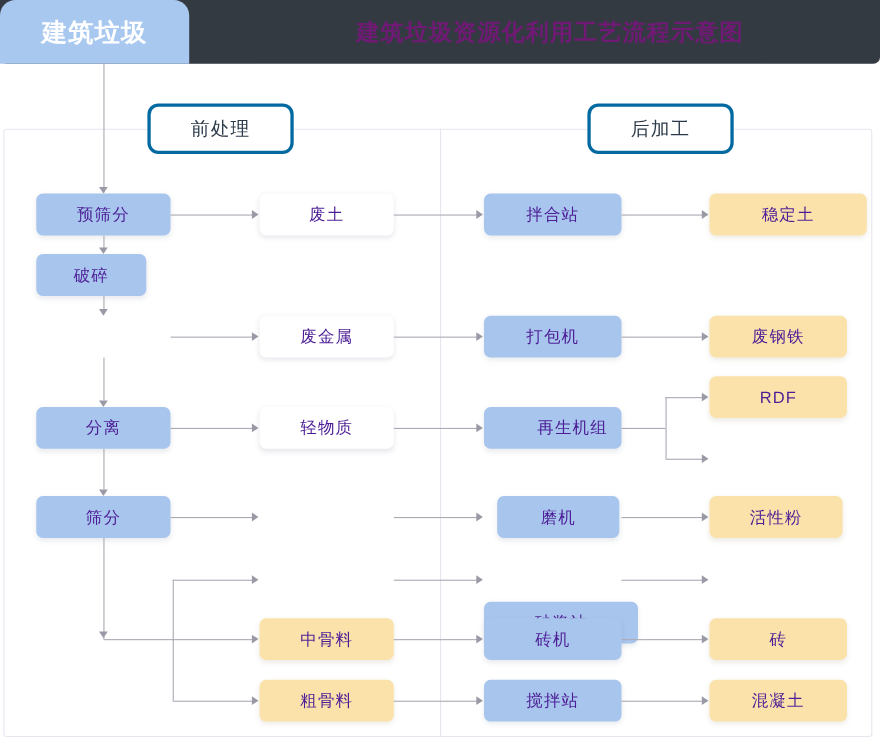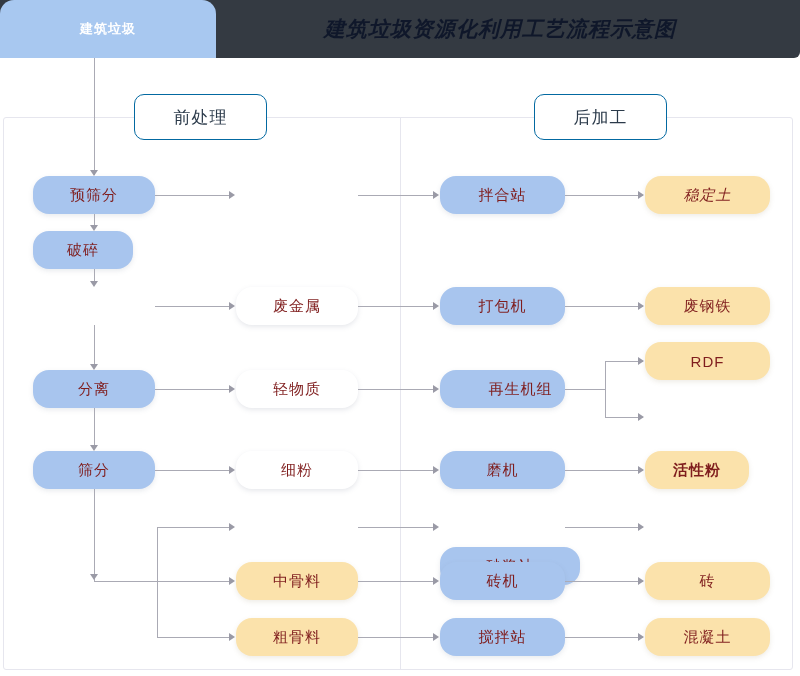--- a/index.html
+++ b/index.html
@@ -26,38 +26,37 @@
     background: #343a42;
     border-radius: 0 0 6px 6px;
   }
   .header-title {
     position: absolute;
     left: 200px; top: 0;
     width: 600px; height: 58px;
     display: flex;
     align-items: center;
     justify-content: center;
-    color: #0f172a;
+    color: #701a75;
     font-size: 21px;
     font-weight: bold;
     letter-spacing: 1px;
     white-space: nowrap;
-    font-style: italic;
   }
   .header-tab {
     position: absolute;
     left: 0; top: 0;
-    width: 216px; height: 58px;
+    width: 172px; height: 58px;
     background: #a8c8f0;
     border-radius: 14px 14px 0 0;
     display: flex;
     align-items: center;
     justify-content: center;
     color: #ffffff;
-    font-size: 13px;
+    font-size: 23px;
     font-weight: bold;
     letter-spacing: 1px;
   }
 
   
   .panel {
     position: absolute;
     left: 3px; top: 117px;
     width: 790px; height: 553px;
     border: 1px solid #e6e6ee;
@@ -70,41 +69,41 @@
     left: 400px; top: 117px;
     width: 1px; height: 553px;
     background: #e6e6ee;
   }
 
   
   .chip {
     position: absolute;
     height: 46px;
     background: #ffffff;
-    border: 1px solid #0369a1;
+    border: 3px solid #0369a1;
     border-radius: 10px;
     display: flex;
     align-items: center;
     justify-content: center;
     font-size: 17px;
     color: #2b3a4a;
     letter-spacing: 1px;
     box-sizing: border-box;
   }
 
   
   .node {
     position: absolute;
     height: 38px;
-    border-radius: 16px;
+    border-radius: 6px;
     display: flex;
     align-items: center;
     justify-content: center;
     font-size: 15px;
-    color: #7f1d1d;
+    color: #4c1d95;
     letter-spacing: 1px;
     box-sizing: border-box;
     white-space: nowrap;
     text-align: center;
   }
   .node.blue   { background: #a8c5ee; }
   .node.white  { background: #ffffff; box-shadow: 0 2px 5px rgba(120,130,150,0.18); }
   .node.yellow { background: #fbe2ab; }
   .node.blue   { box-shadow: 0 2px 5px rgba(120,130,150,0.16); }
   .node.yellow { box-shadow: 0 2px 5px rgba(150,135,100,0.16); }
@@ -187,23 +186,23 @@
   <div class="line-h" style="left:155px; top:389px; width:77px;"></div>
   <div class="arrow-r" style="left:229px; top:385px;"></div>
 
   <div class="line-h" style="left:155px; top:470px; width:77px;"></div>
   <div class="arrow-r" style="left:229px; top:466px;"></div>
 
   <div class="arrow-r" style="left:229px; top:523px;"></div>
   <div class="arrow-r" style="left:229px; top:577px;"></div>
   <div class="arrow-r" style="left:229px; top:633px;"></div>
 
+  <div class="node white" style="left:236px; top:176px; width:122px;">废土</div>
   <div class="node white" style="left:236px; top:287px; width:122px;">废金属</div>
   <div class="node white" style="left:236px; top:370px; width:122px;">轻物质</div>
-  <div class="node white" style="left:236px; top:451px; width:122px;">细粉</div>
   <div class="node yellow" style="left:236px; top:562px; width:122px;">中骨料</div>
   <div class="node yellow" style="left:236px; top:618px; width:122px;">粗骨料</div>
 
   <div class="line-h" style="left:358px; top:195px; width:78px;"></div>
   <div class="arrow-r" style="left:433px; top:191px;"></div>
 
   <div class="line-h" style="left:358px; top:306px; width:78px;"></div>
   <div class="arrow-r" style="left:433px; top:302px;"></div>
 
   <div class="line-h" style="left:358px; top:389px; width:78px;"></div>
@@ -217,21 +216,21 @@
 
   <div class="line-h" style="left:358px; top:581px; width:78px;"></div>
   <div class="arrow-r" style="left:433px; top:577px;"></div>
 
   <div class="line-h" style="left:358px; top:637px; width:78px;"></div>
   <div class="arrow-r" style="left:433px; top:633px;"></div>
 
   <div class="node blue" style="left:440px; top:176px; width:125px;">拌合站</div>
   <div class="node blue" style="left:440px; top:287px; width:125px;">打包机</div>
   <div class="node blue" style="left:440px; top:370px; width:125px;padding-left:36px;">再生机组</div>
-  <div class="node blue" style="left:440px; top:451px; width:125px;">磨机</div>
+  <div class="node blue" style="left:452px; top:451px; width:111px;">磨机</div>
   <div class="node blue" style="left:440px; top:508px; width:140px;margin-top:39px;">砂浆站</div>
   <div class="node blue" style="left:440px; top:562px; width:125px;">砖机</div>
   <div class="node blue" style="left:440px; top:618px; width:125px;">搅拌站</div>
 
   <div class="line-h" style="left:565px; top:195px; width:78px;"></div>
   <div class="arrow-r" style="left:638px; top:191px;"></div>
 
   <div class="line-h" style="left:565px; top:306px; width:78px;"></div>
   <div class="arrow-r" style="left:638px; top:302px;"></div>
 
@@ -247,20 +246,20 @@
 
   <div class="line-h" style="left:565px; top:527px; width:78px;"></div>
   <div class="arrow-r" style="left:638px; top:523px;"></div>
 
   <div class="line-h" style="left:565px; top:581px; width:78px;"></div>
   <div class="arrow-r" style="left:638px; top:577px;"></div>
 
   <div class="line-h" style="left:565px; top:637px; width:78px;"></div>
   <div class="arrow-r" style="left:638px; top:633px;"></div>
 
-  <div class="node yellow" style="left:645px; top:176px; width:125px;font-style:italic;">稳定土</div>
+  <div class="node yellow" style="left:645px; top:176px; width:143px;">稳定土</div>
   <div class="node yellow" style="left:645px; top:287px; width:125px;">废钢铁</div>
   <div class="node yellow" style="left:645px; top:342px; width:125px;">RDF</div>
-  <div class="node yellow" style="left:645px; top:451px; width:104px;font-weight:bold;">活性粉</div>
+  <div class="node yellow" style="left:645px; top:451px; width:121px;">活性粉</div>
   <div class="node yellow" style="left:645px; top:562px; width:125px;">砖</div>
   <div class="node yellow" style="left:645px; top:618px; width:125px;">混凝土</div>
 
 </div>
 
 </body></html>

